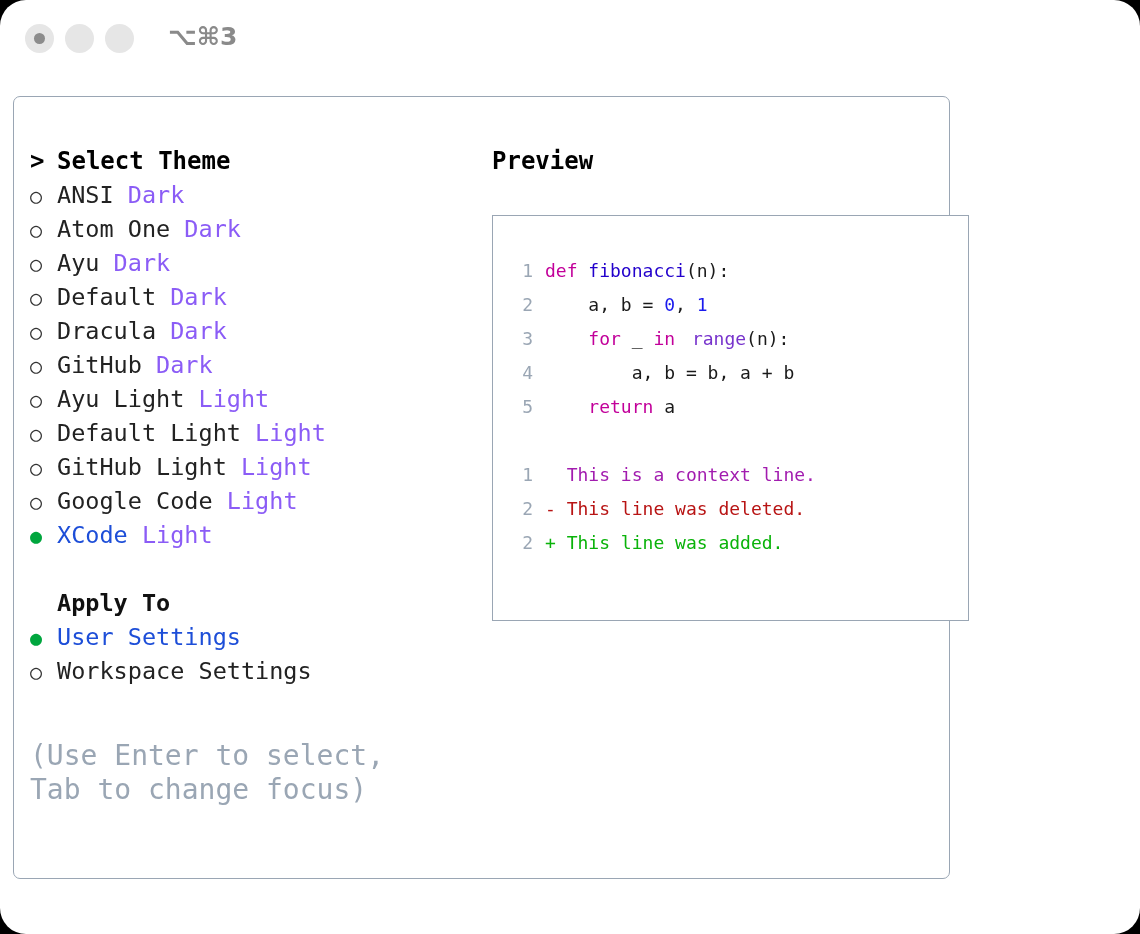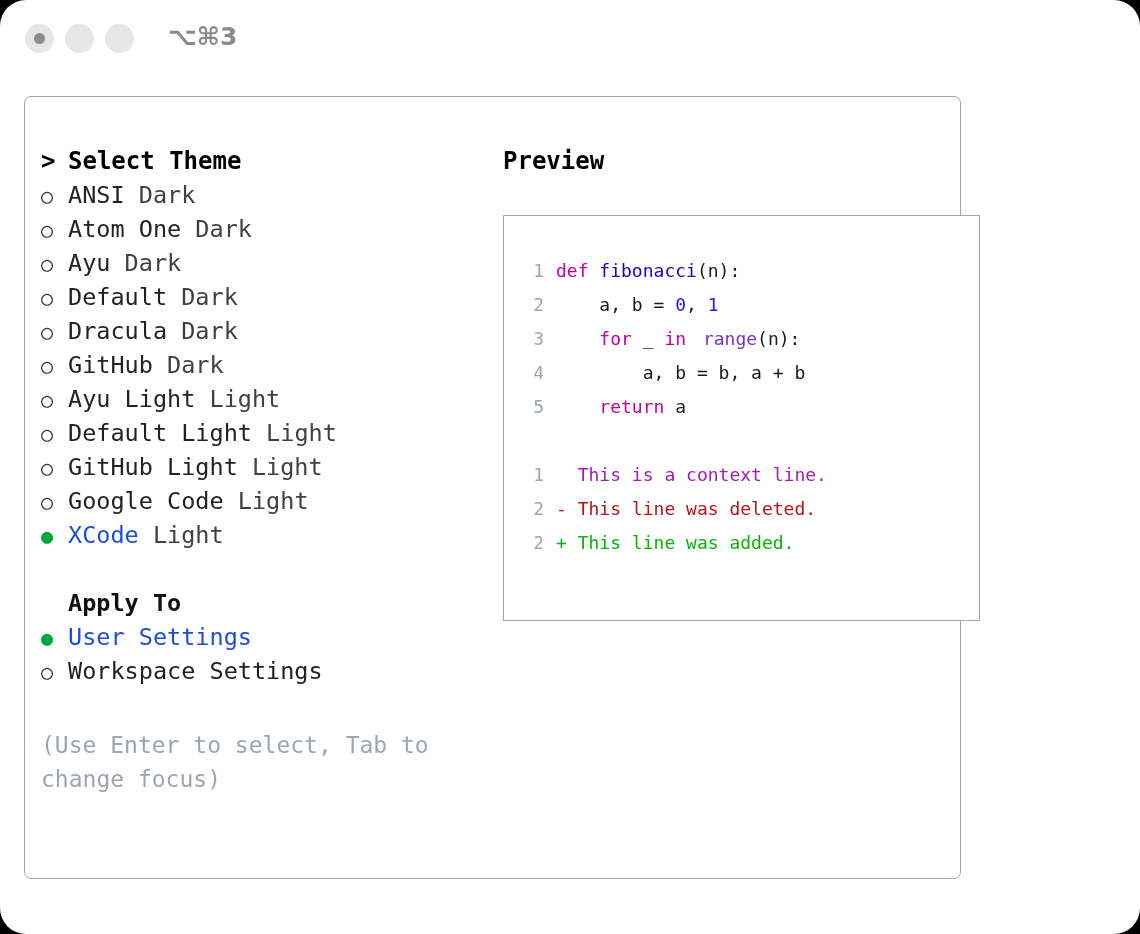--- a/index.html
+++ b/index.html
@@ -60,21 +60,21 @@
     font-size: 25px;
     font-weight: bold;
     color: #8a8a8a;
     letter-spacing: 0px;
     font-family: "DejaVu Sans", "Liberation Sans", sans-serif;
   }
 
   
   .panel {
     position: absolute;
-    left: 24px;
+    left: 13px;
     top: 96px;
     width: 937px;
     height: 783px;
     border: 1.5px solid #9aa6b4;
     border-radius: 7px;
     box-sizing: border-box;
     background: #ffffff;
   }
 
   
@@ -104,34 +104,34 @@
   }
   .header-row .marker {
     font-size: 24px;
     font-weight: bold;
   }
   .label-dark { color: #222222; }
   .label-sel  { color: #1d4ed8; }
   .marker-sel { color: #00a63e; }
   .marker-unsel { color: #333333; }
   .variant {
-    color: #404040;
+    color: #8b5cf6;
   }
   .spacer { height: 34px; }
   .section-label {
     height: 34px;
     line-height: 34px;
     font-size: 23.5px;
     font-weight: bold;
     color: #111111;
     padding-left: 27px;
   }
   .hint {
-    margin-top: 40px;
-    font-size: 23px;
+    margin-top: 51px;
+    font-size: 28px;
     line-height: 34px;
     color: #9aa6b4;
     width: 410px;
   }
 
   
   .right-col {
     position: absolute;
     left: 478px;
     top: 47px;

